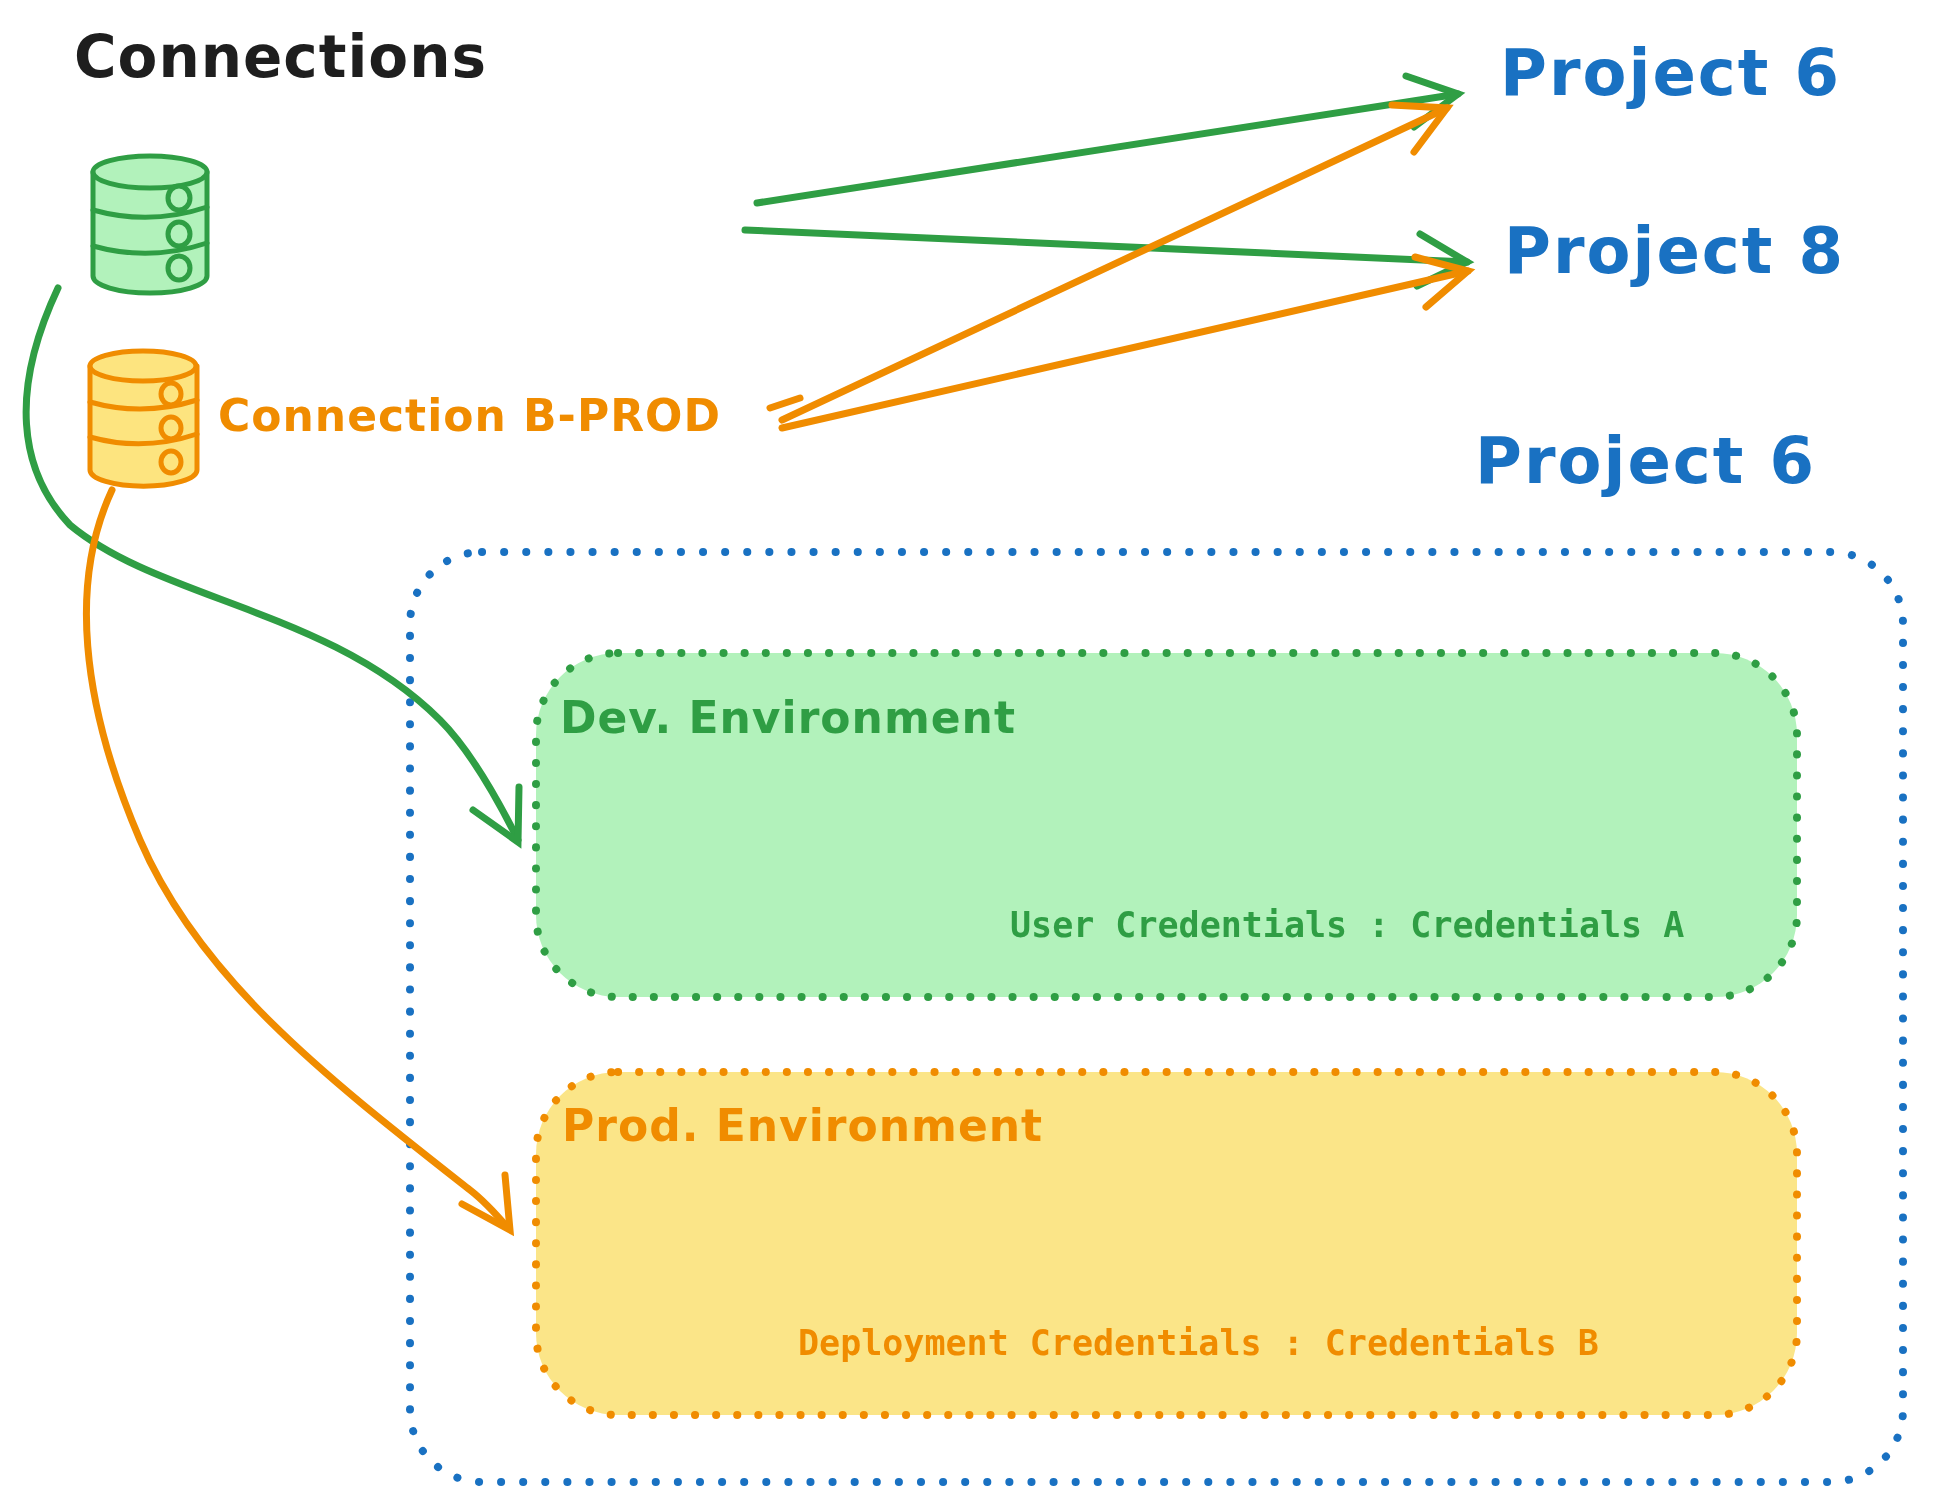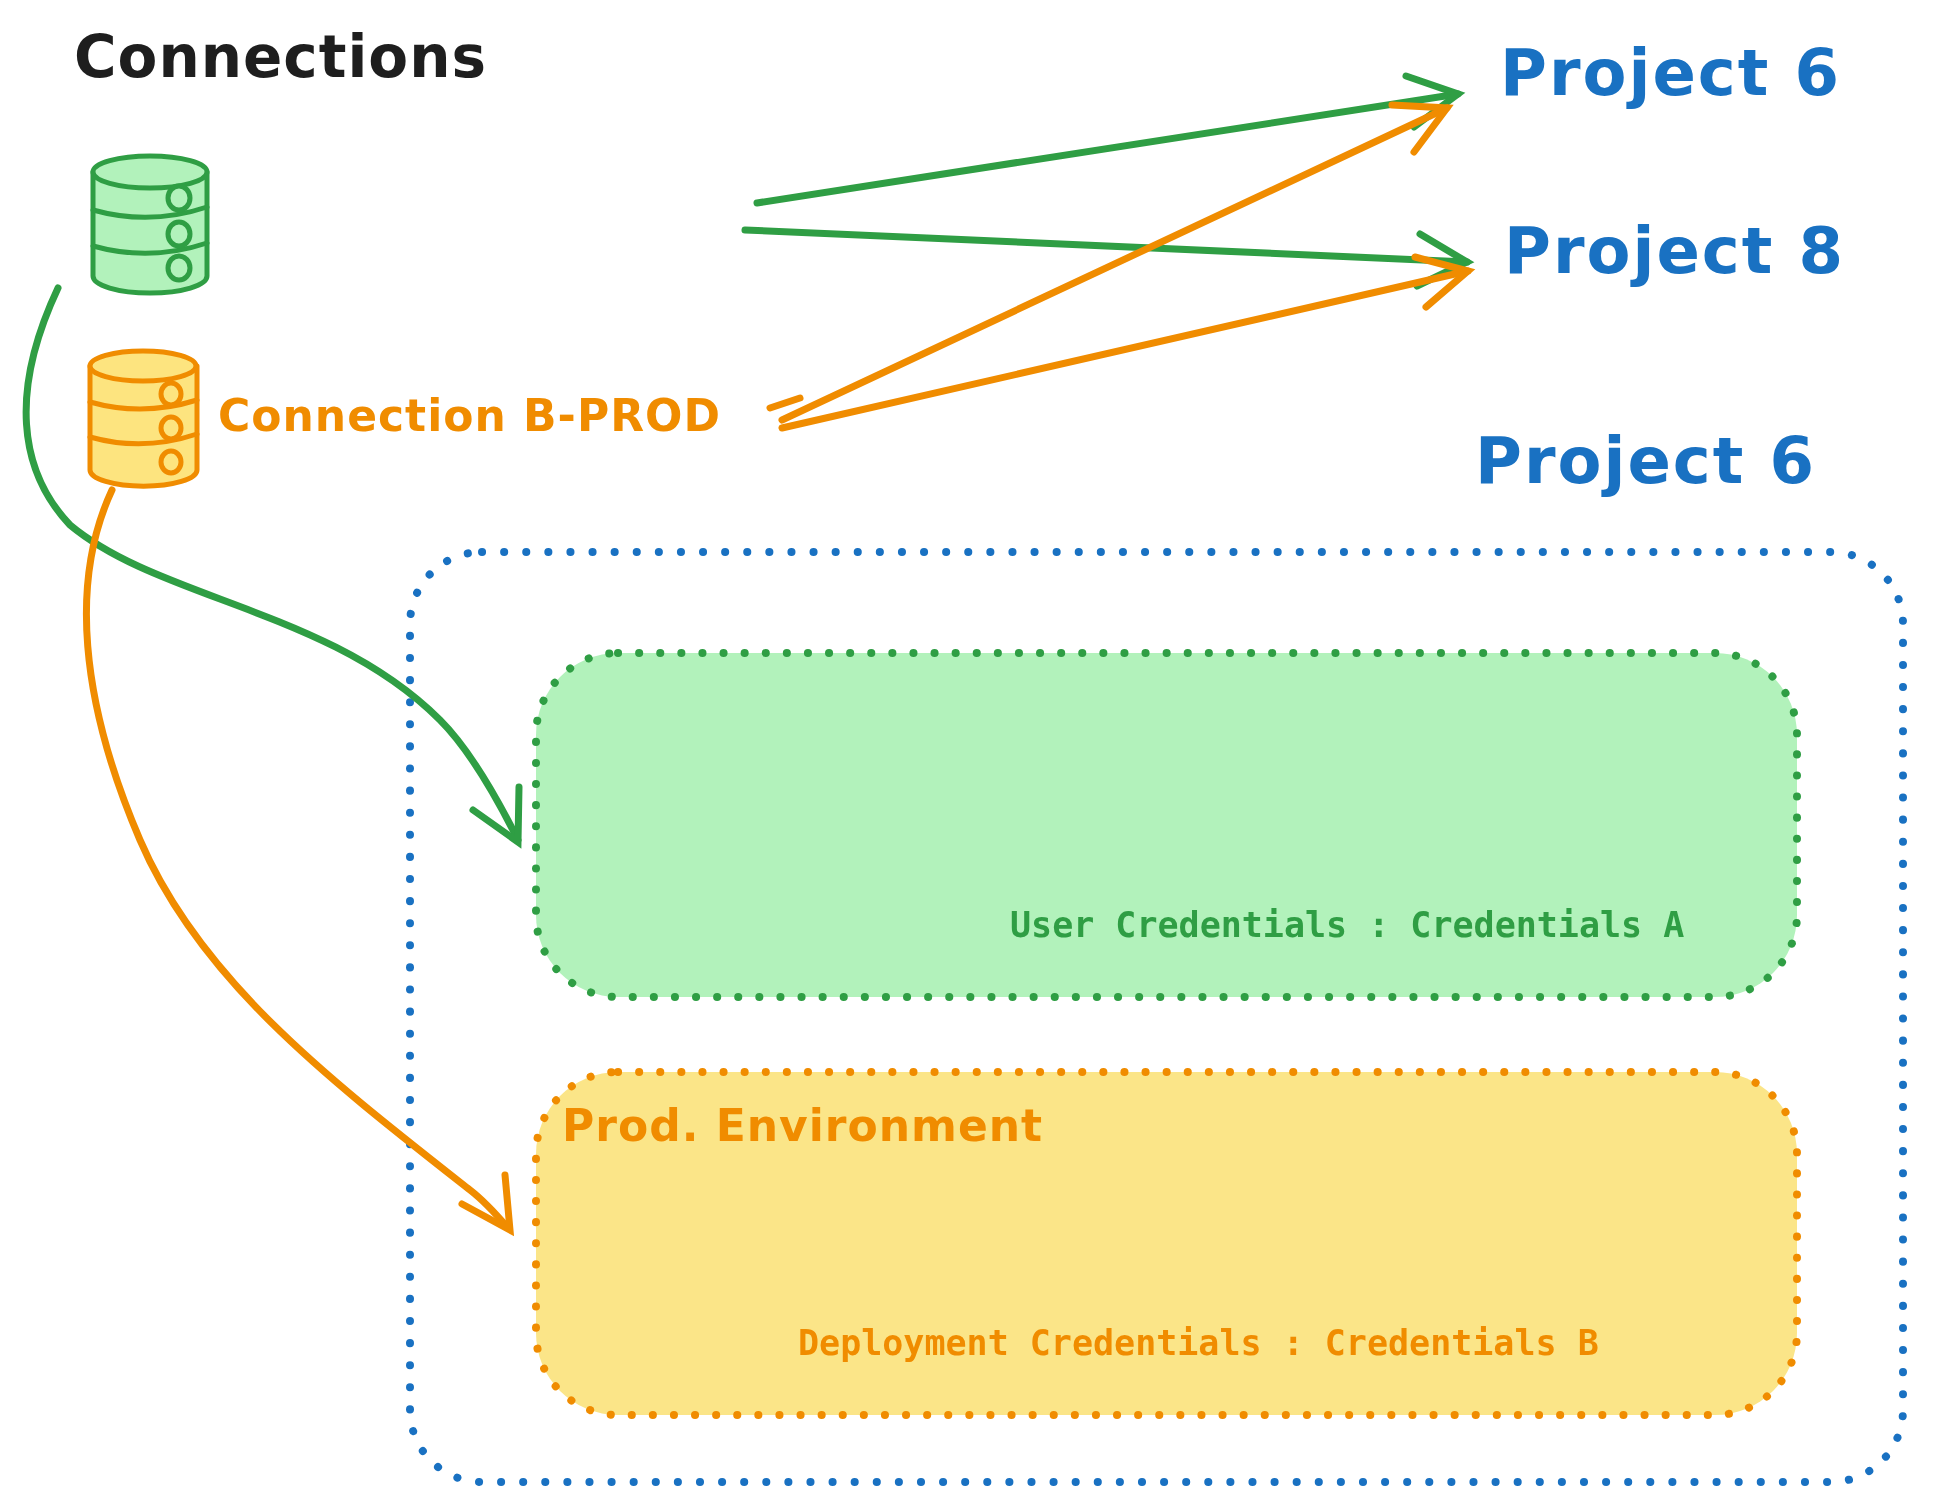--- a/index.html
+++ b/index.html
@@ -102,20 +102,21 @@
 
 
   <div class="label conn-label conn-b">Connection B-PROD</div>
 
   <div class="label project project-3">Project 6</div>
 
   <div class="label project project-2">Project 8</div>
 
   <div class="label project project-1">Project 6</div>
 
+  <div class="label env-title env-title-dev">Dev. Environment</div>
 
   <div class="label cred cred-dev">User Credentials : Credentials A</div>
 
   <div class="label env-title env-title-prod">Prod. Environment</div>
 
   <div class="label cred cred-prod">Deployment Credentials : Credentials B</div>
 
 </div>
 
 </body></html>

